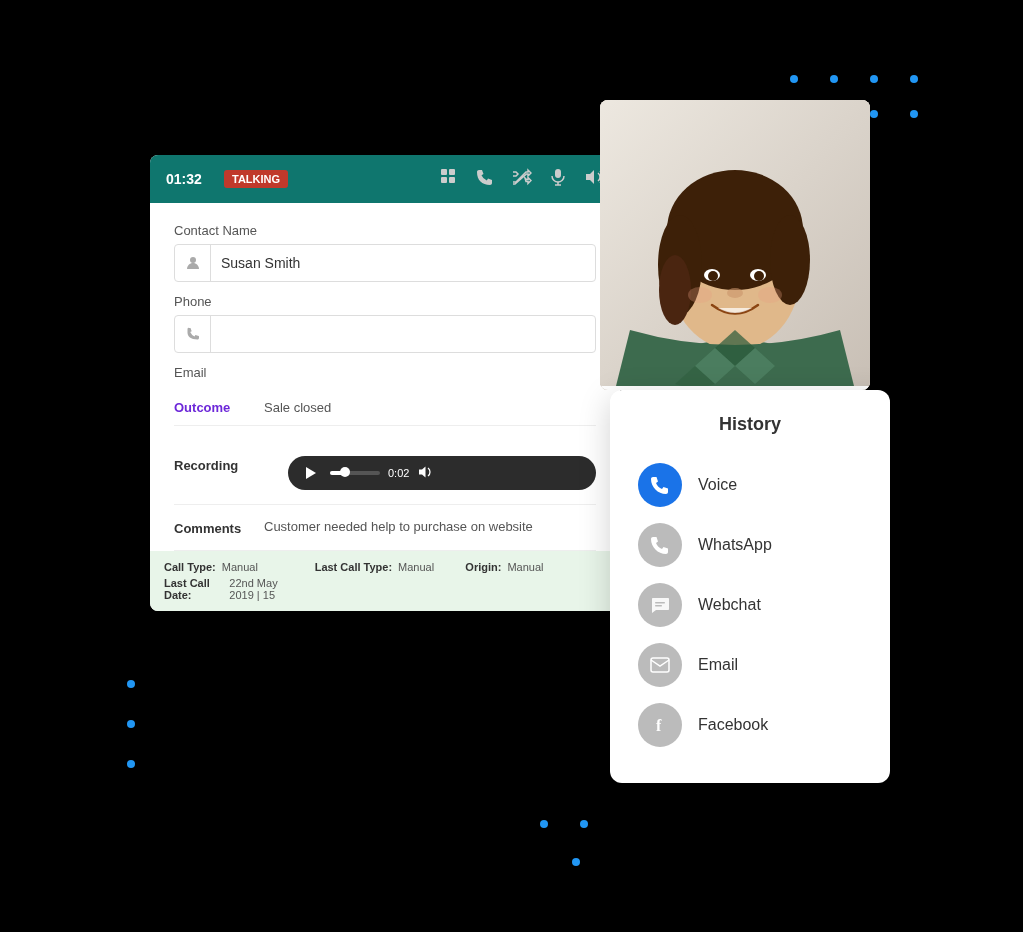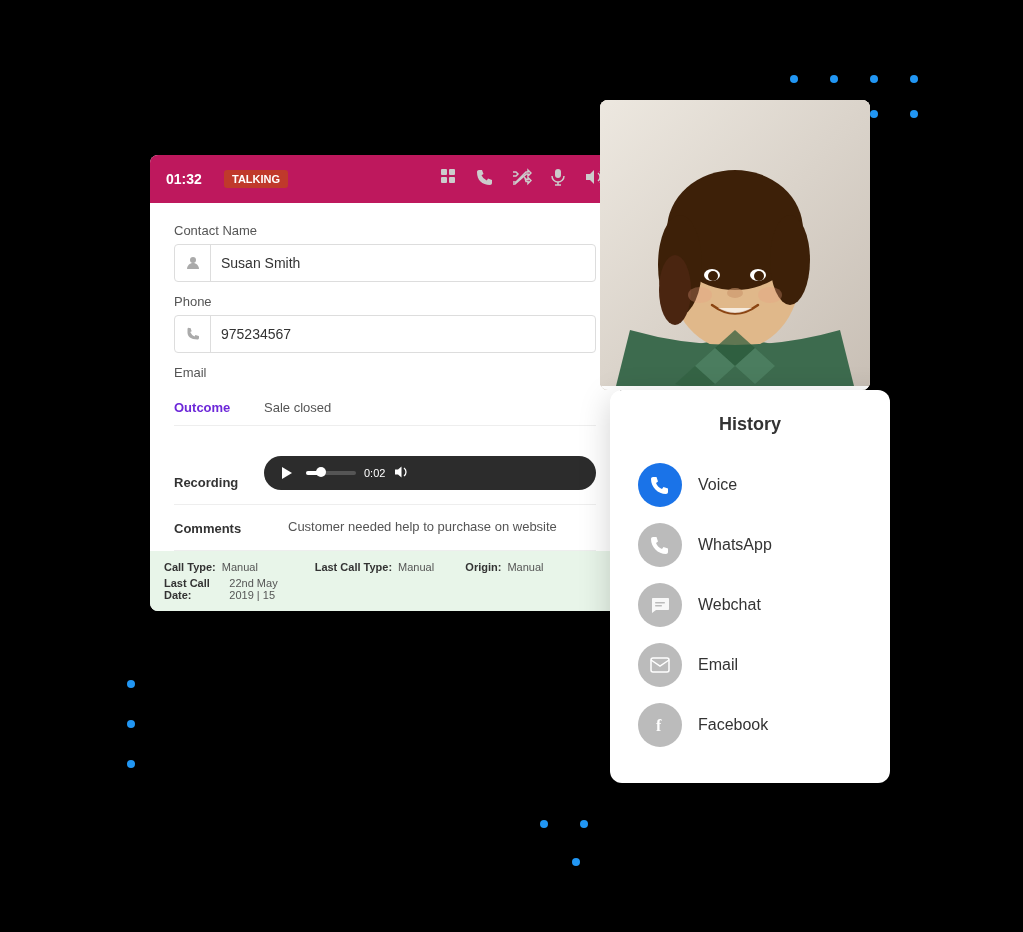--- a/index.html
+++ b/index.html
@@ -29,21 +29,21 @@
       width: 470px;
       background: #fff;
       border-radius: 8px;
       box-shadow: 0 8px 32px rgba(0,0,0,0.25);
       overflow: hidden;
       z-index: 10;
     }
 
     
     .top-bar {
-      background: #be185d;
+      background: #0f766e;
       display: flex;
       align-items: center;
       padding: 0 16px;
       height: 48px;
       gap: 20px;
     }
     .timer {
       color: #fff;
       font-size: 14px;
       font-weight: 600;
@@ -125,23 +125,24 @@
       min-width: 90px;
     }
     .outcome-value {
       font-size: 13px;
       color: #555;
     }
 
     
     .recording-row {
       display: flex;
-      align-items: flex-end;
+      align-items: center;
       padding: 14px 0;
       border-bottom: 1px solid #eee;
+      gap: 24px;
     }
     .recording-label {
       font-size: 13px;
       font-weight: 700;
       color: #333;
       min-width: 90px;
     }
     .audio-player {
       display: flex;
       align-items: center;
@@ -203,21 +204,20 @@
       font-size: 14px;
       color: #fff;
     }
 
     
     .comments-row {
       display: flex;
       align-items: flex-start;
       padding: 14px 0;
       border-bottom: 1px solid #eee;
-      gap: 24px;
     }
     .comments-label {
       font-size: 13px;
       font-weight: 700;
       color: #333;
       min-width: 90px;
       padding-top: 2px;
     }
     .comments-text {
       font-size: 13px;
@@ -439,21 +439,20 @@
       <input type="text" value="Susan Smith" style="">
     </div>
 
     <div class="field-label" style="margin-top:12px;">Phone</div>
     <div class="input-row">
       <div class="input-icon">
         <svg width="14" height="14" viewBox="0 0 14 14" fill="none">
           <path d="M2 1h2.5l1.2 3.2-1.5.9a8 8 0 004.3 4.3l.9-1.5L12.8 9l.2.5v1.5c0 .8-.7 1.5-1.5 1.5C4.7 12.5 1.5 9.3 1.5 5.5V2c0-.8.7-1.5 1.5-1.5z" fill="#aaa"></path>
         </svg>
       </div>
-      <input type="text" value="975234567" style="">
     </div>
 
     <div class="field-label" style="margin-top:12px;">Email</div>
 
     <div class="outcome-row">
       <span class="outcome-label">Outcome</span>
       <span class="outcome-value">Sale closed</span>
     </div>
 
     <div class="recording-row">

